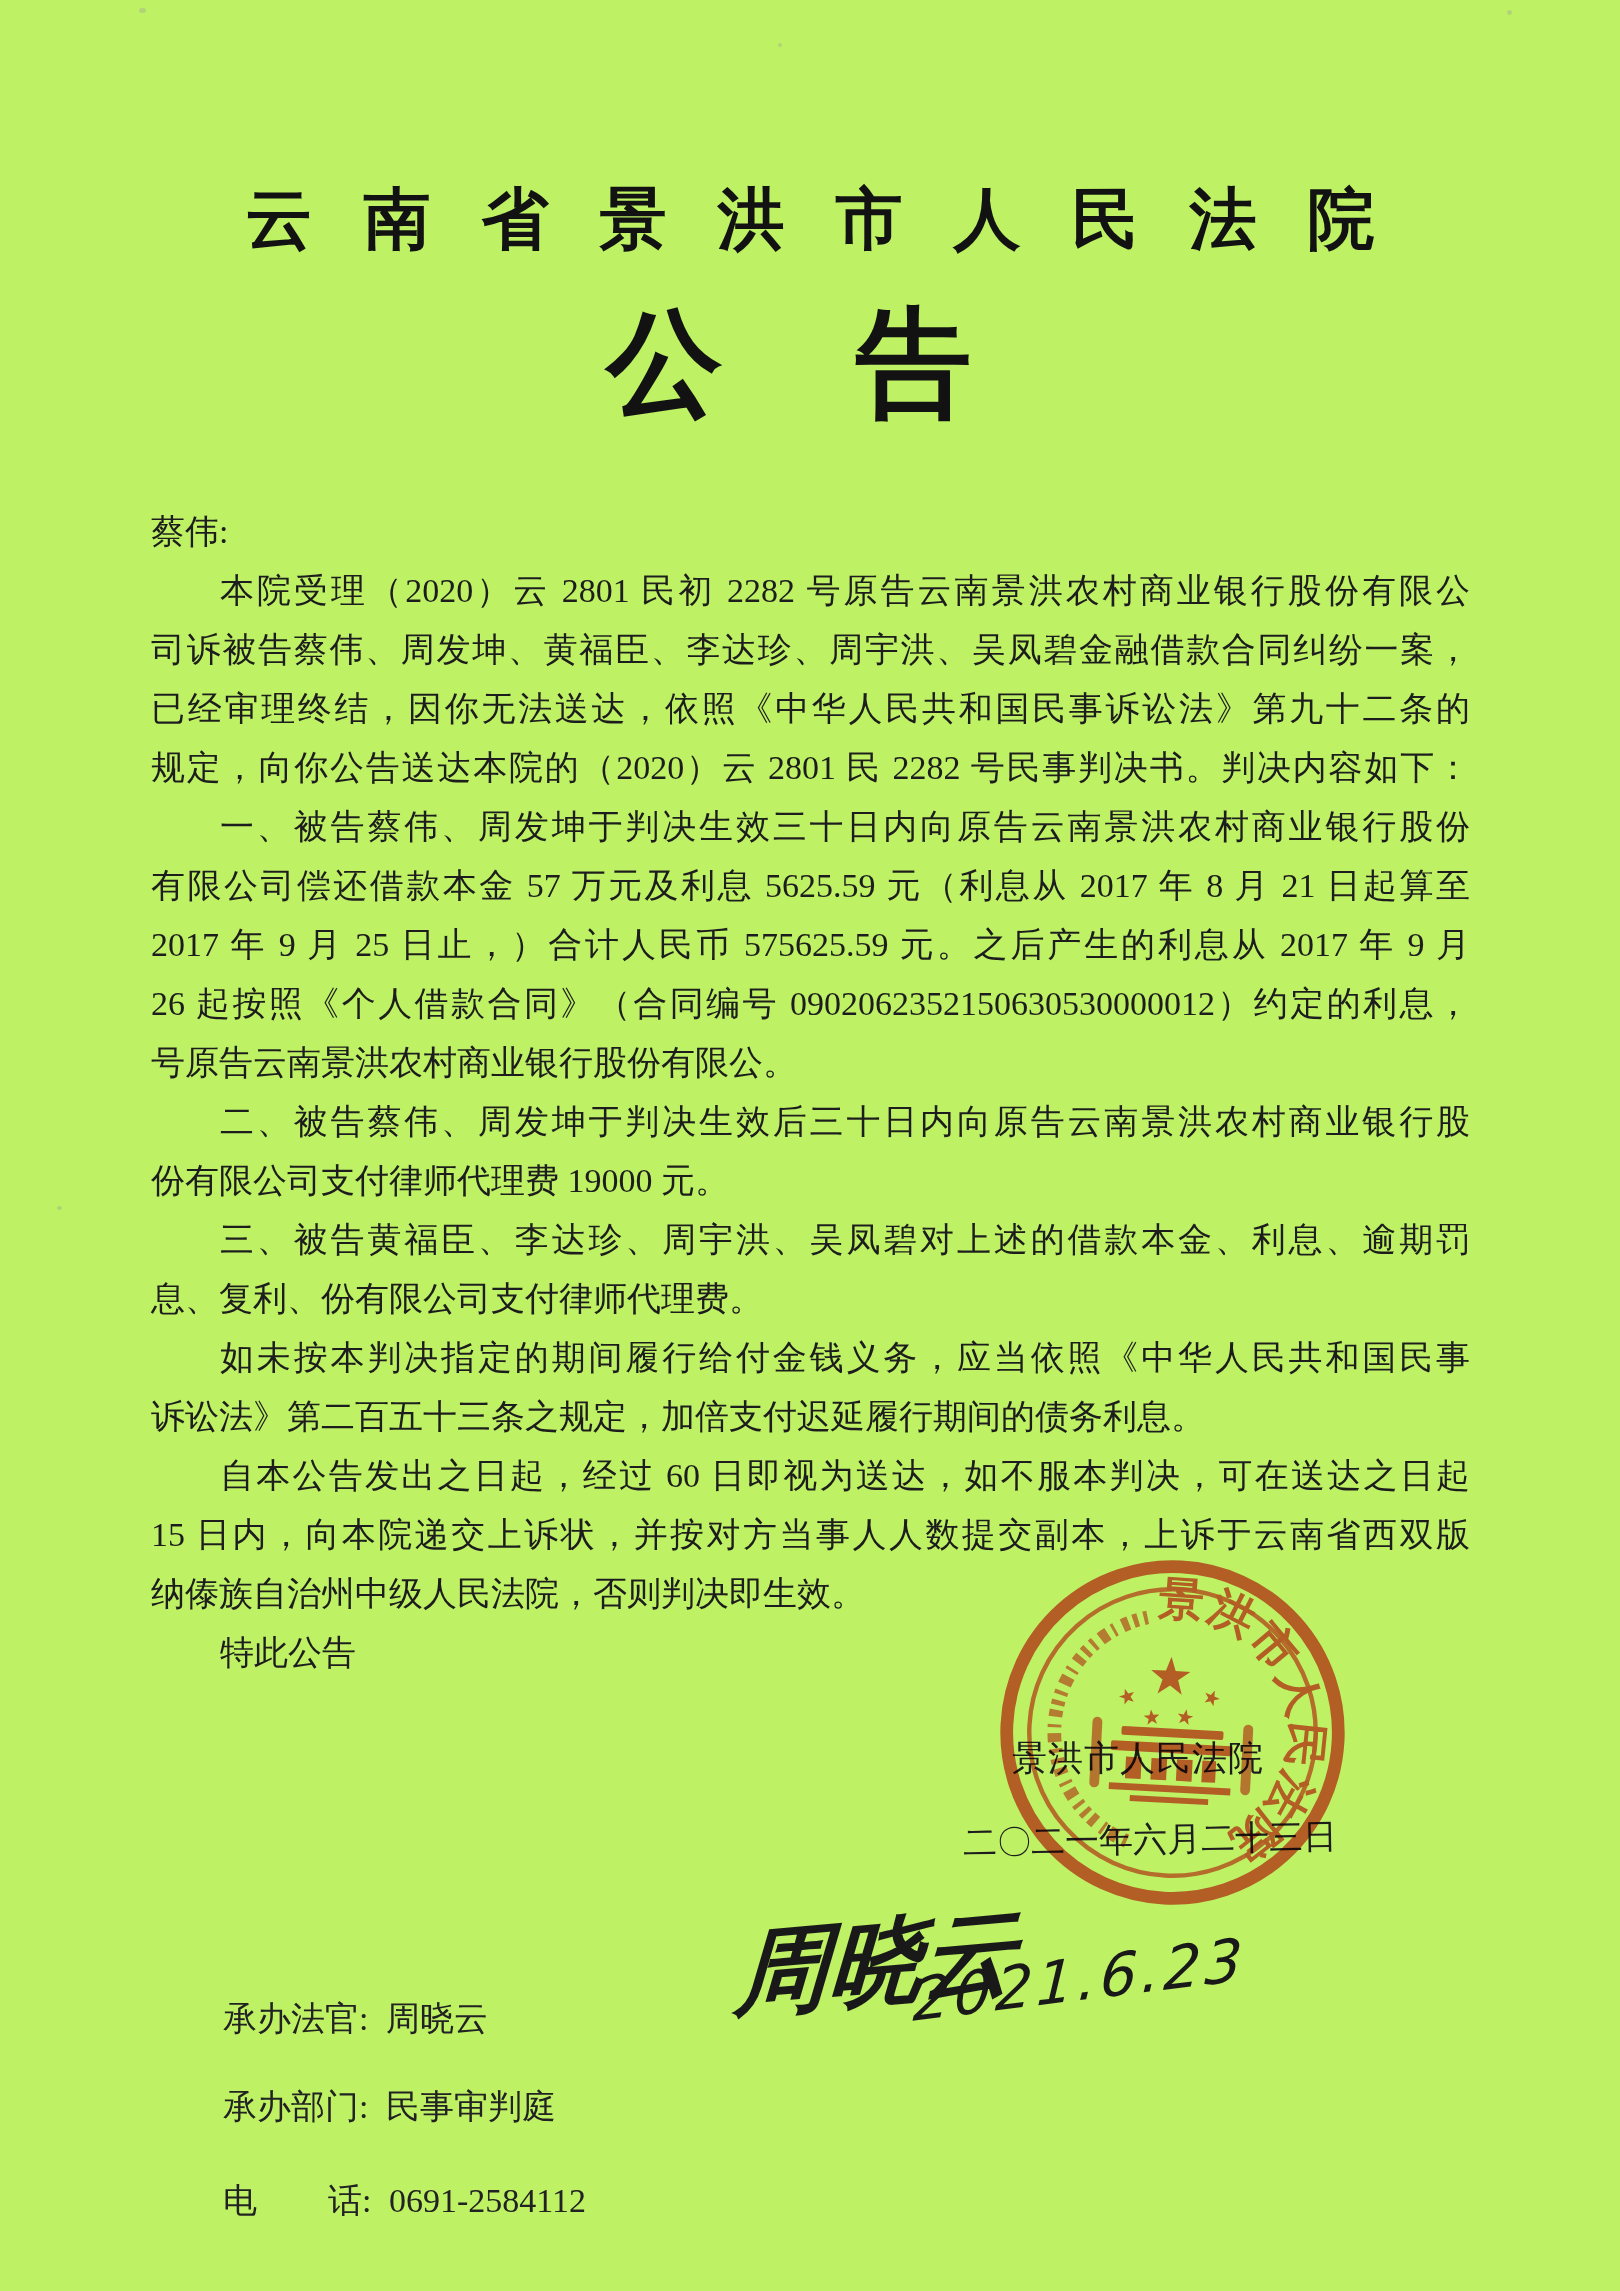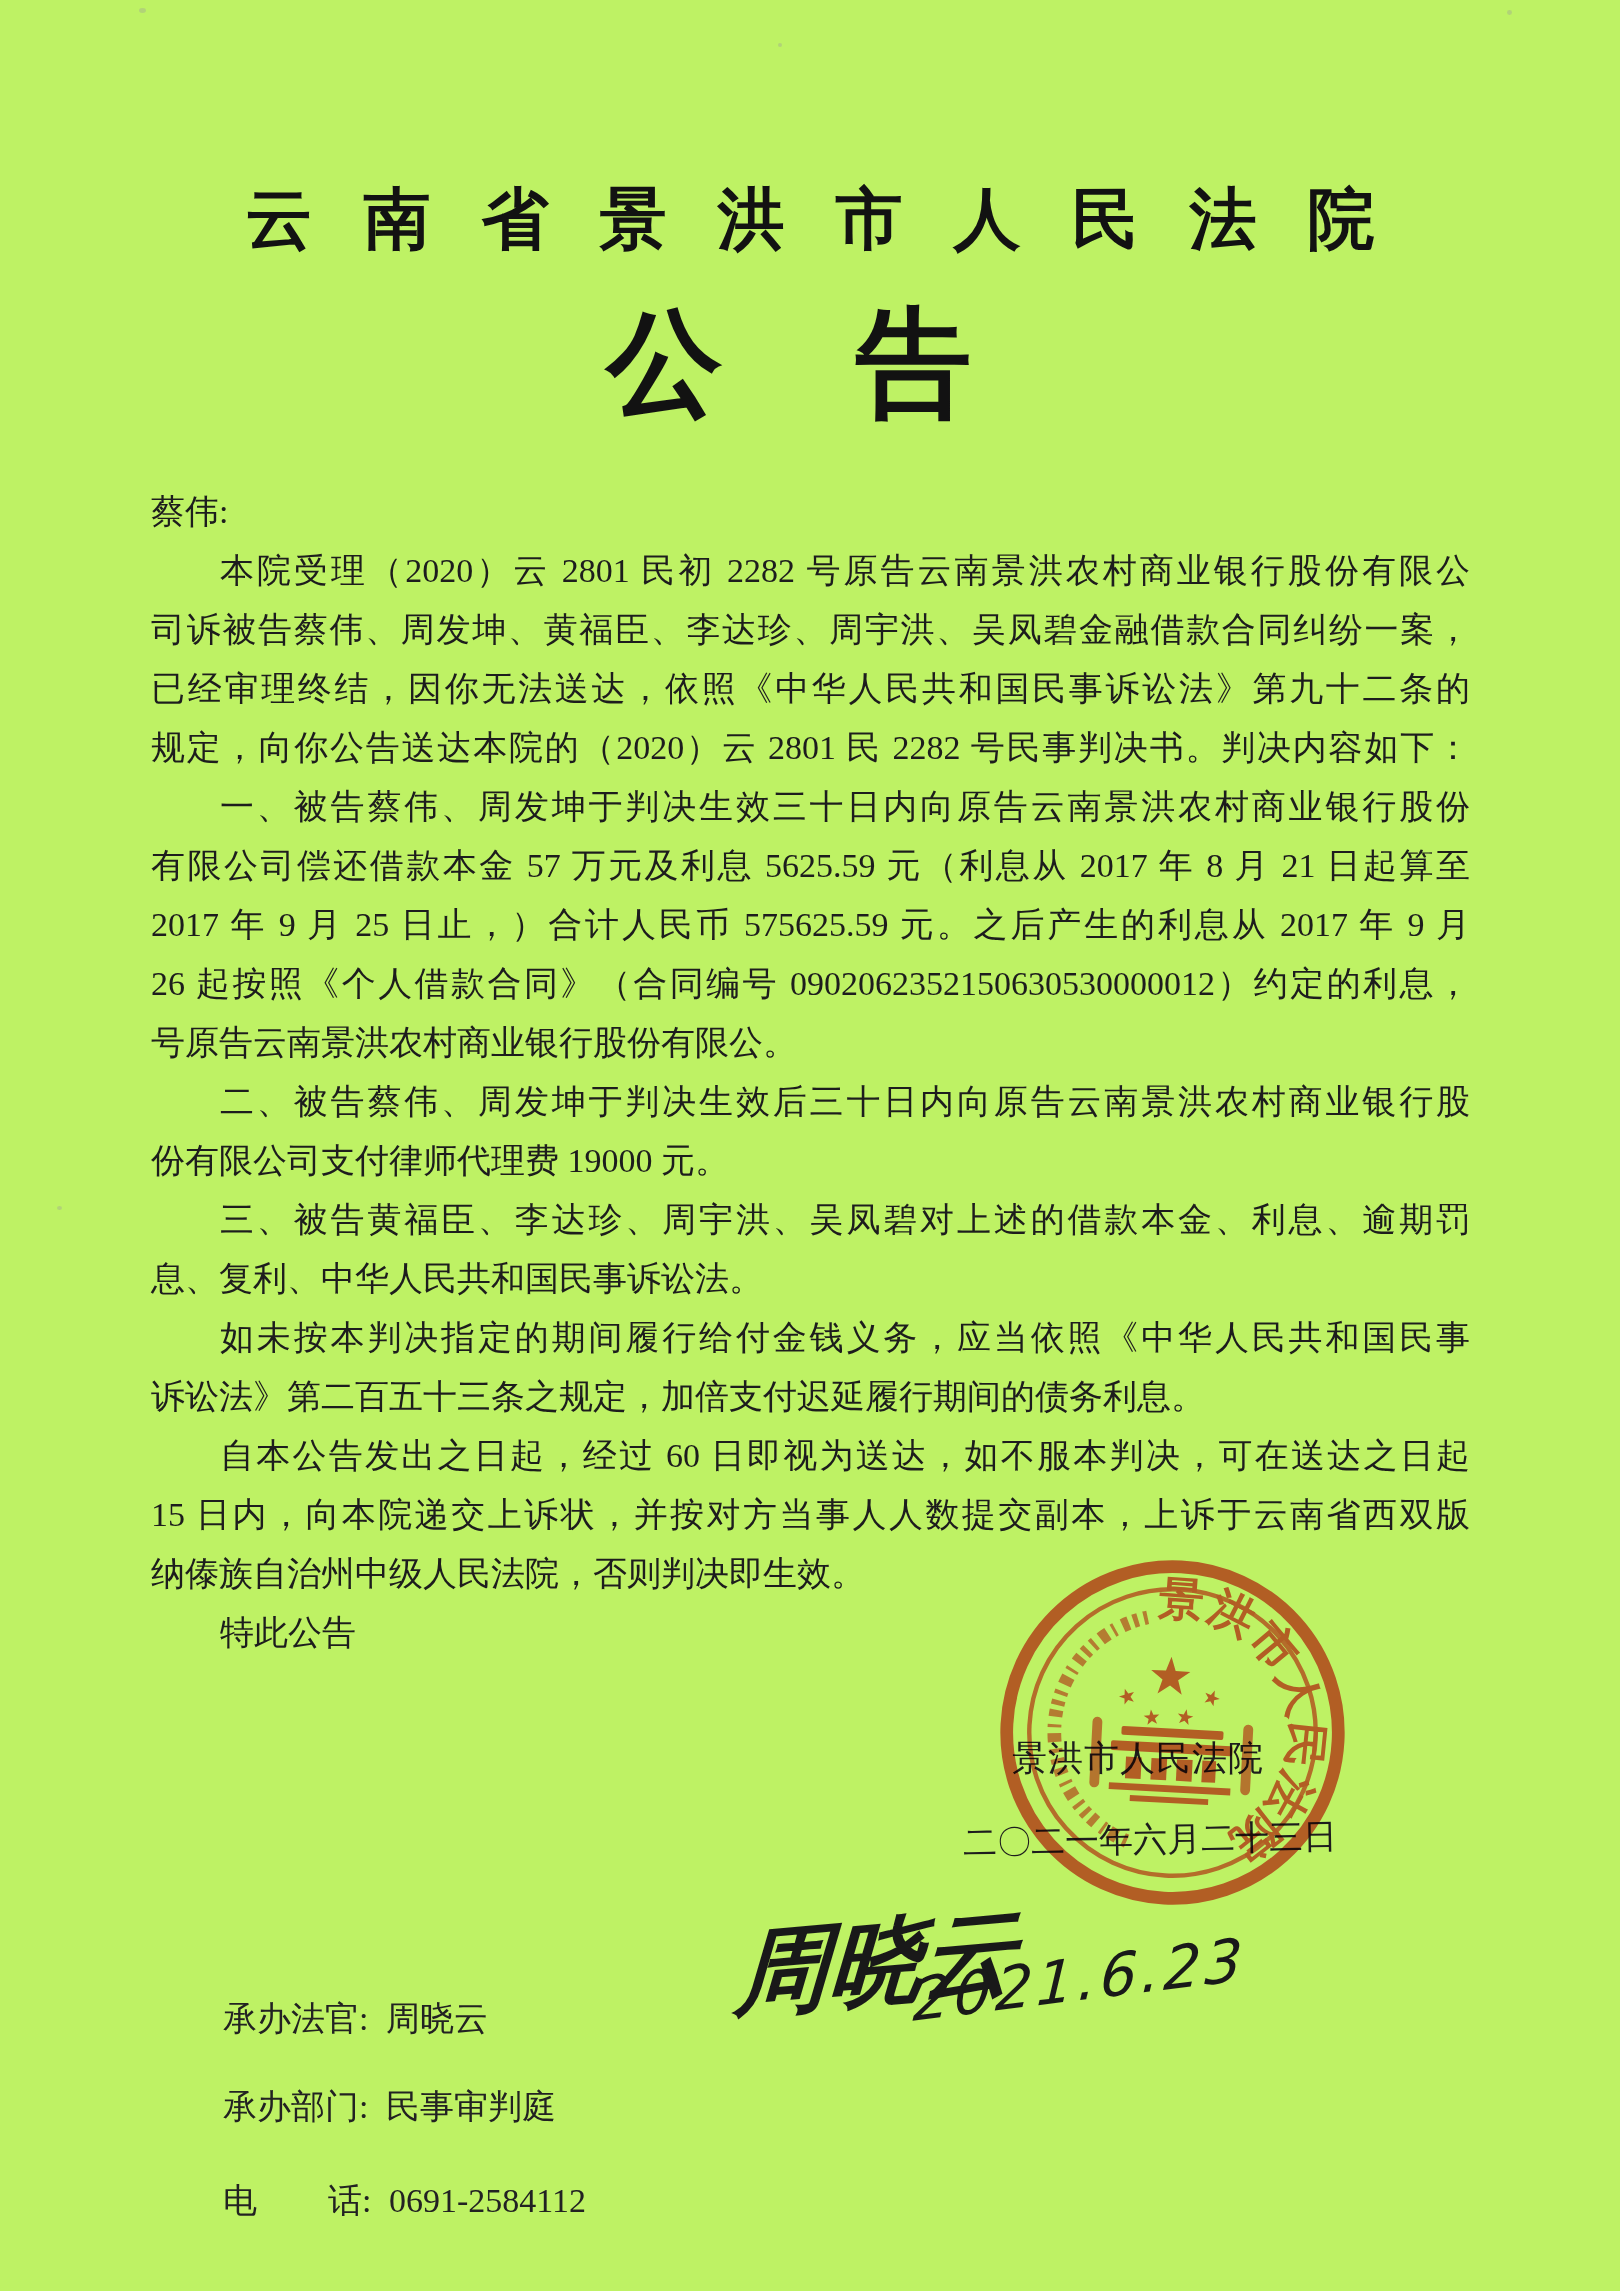--- a/index.html
+++ b/index.html
@@ -22,21 +22,21 @@
   }
   .doc-title{
     position:absolute;top:286px;left:0;right:0;
     text-align:center;
     font-size:116px;font-weight:bold;
     letter-spacing:133px;padding-left:91px;
     color:#121212;white-space:nowrap;
   }
   
   .body-lines{
-    position:absolute;top:482px;left:151px;width:1319px;
+    position:absolute;top:502px;left:151px;width:1319px;
     font-size:34px;line-height:59px;
     color:#1d1d1d;
   }
   .body-lines .line{text-align:justify;text-align-last:left;}
   .body-lines .line.just{text-align-last:justify;}
   .body-lines .line.indent{text-indent:69px;}
   
   .stamp-name{
     position:absolute;left:1012px;top:1735px;
     font-size:35px;letter-spacing:1px;color:#1d1d1d;white-space:nowrap;
@@ -101,21 +101,21 @@
       <div class="line just">已经审理终结，因你无法送达，依照《中华人民共和国民事诉讼法》第九十二条的</div>
       <div class="line just">规定，向你公告送达本院的（2020）云 2801 民 2282 号民事判决书。判决内容如下：</div>
       <div class="line indent just">一、被告蔡伟、周发坤于判决生效三十日内向原告云南景洪农村商业银行股份</div>
       <div class="line just">有限公司偿还借款本金 57 万元及利息 5625.59 元（利息从 2017 年 8 月 21 日起算至</div>
       <div class="line just">2017 年 9 月 25 日止，）合计人民币 575625.59 元。之后产生的利息从 2017 年 9 月</div>
       <div class="line just">26 起按照《个人借款合同》（合同编号 0902062352150630530000012）约定的利息，</div>
       <div class="line">号原告云南景洪农村商业银行股份有限公。</div>
       <div class="line indent just">二、被告蔡伟、周发坤于判决生效后三十日内向原告云南景洪农村商业银行股</div>
       <div class="line">份有限公司支付律师代理费 19000 元。</div>
       <div class="line indent just">三、被告黄福臣、李达珍、周宇洪、吴凤碧对上述的借款本金、利息、逾期罚</div>
-      <div class="line">息、复利、中华人民共和国民事诉讼法。</div>
+      <div class="line">息、复利、份有限公司支付律师代理费。</div>
       <div class="line indent just">如未按本判决指定的期间履行给付金钱义务，应当依照《中华人民共和国民事</div>
       <div class="line">诉讼法》第二百五十三条之规定，加倍支付迟延履行期间的债务利息。</div>
       <div class="line indent just">自本公告发出之日起，经过 60 日即视为送达，如不服本判决，可在送达之日起</div>
       <div class="line just">15 日内，向本院递交上诉状，并按对方当事人人数提交副本，上诉于云南省西双版</div>
       <div class="line">纳傣族自治州中级人民法院，否则判决即生效。</div>
       <div class="line indent">特此公告</div>
     </div>
 
   <div class="stamp-name">景洪市人民法院</div>
   <div class="stamp-date">二〇二一年六月二十三日</div>

